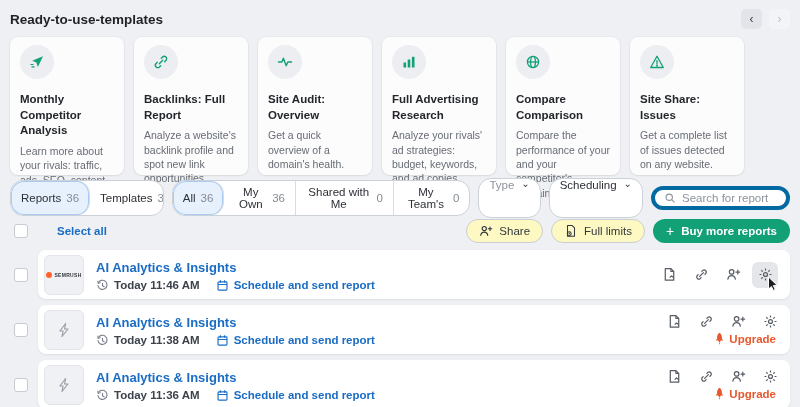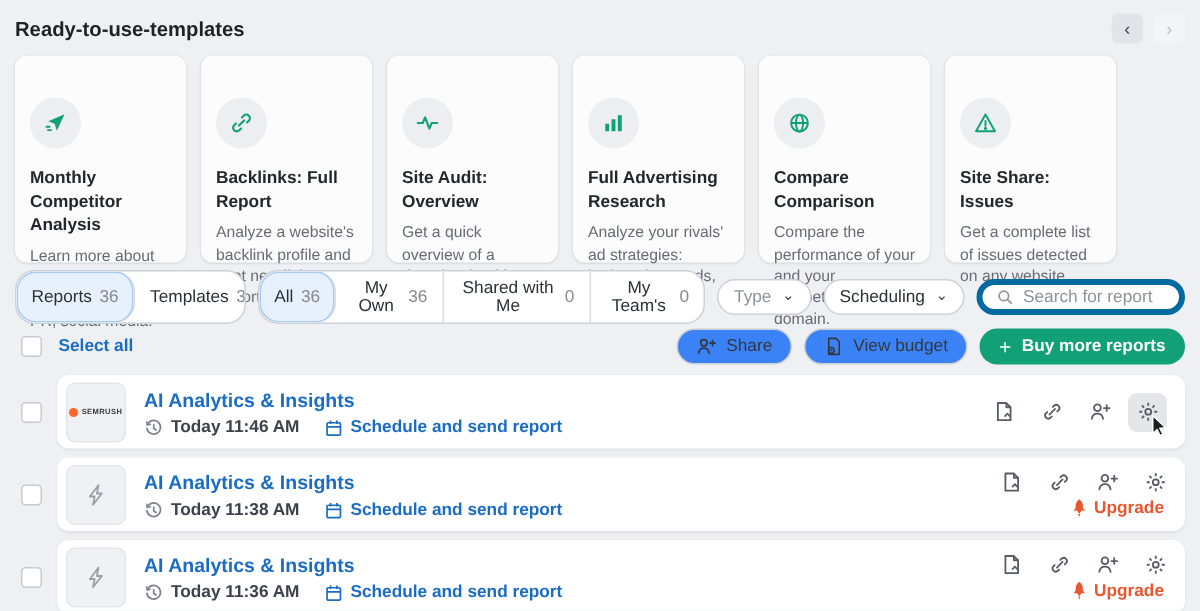--- a/index.html
+++ b/index.html
@@ -21,66 +21,66 @@
     width:21px; height:20px; border-radius:5px; border:none;
     background:#e2e4e9; color:#3c4046; font-size:12px; line-height:18px;
     cursor:pointer; font-family:inherit;
   }
   .nav-btn.disabled { background:#f3f4f7; color:#b9bec6; }
 
   
   .cards { display:flex; gap:10px; padding:8px 10px 0 10px; }
   .card {
     width:114px; height:138px; background:#fcfcfd; border-radius:8px;
-    padding:28px 10px; box-shadow:0 1px 2px rgba(30,34,40,.07), 0 0 0 1px rgba(30,34,40,.03);
+    padding:8px 10px; box-shadow:0 1px 2px rgba(30,34,40,.07), 0 0 0 1px rgba(30,34,40,.03);
   }
   .card-icon {
     width:34px; height:34px; border-radius:50%; background:#eceef1;
     display:flex; align-items:center; justify-content:center; color:#12a077;
   }
   .card-title { margin-top:13px; font-size:11.5px; font-weight:700; line-height:1.35; color:#23262b; }
   .card-desc { margin-top:5px; font-size:10.5px; line-height:1.38; color:#676c74; }
 
   
   .filter-row { display:flex; align-items:center; gap:8px; padding:0 10px; margin-top:11px; height:24px; }
   .btn-group { display:flex; background:#fff; border:1px solid #ccd1d8; border-radius:13px; overflow:hidden; height:36px; }
   .seg {
     border:none; background:transparent; font-family:inherit; font-size:11.5px; color:#2c3036;
     padding:0 10px; display:flex; align-items:center; gap:5px; cursor:pointer;
     border-right:1px solid #d9dce1;
   }
   .seg:last-child { border-right:none; }
   .seg .count { color:#858b93; }
   .seg.selected { background:#e7f1fd; box-shadow:inset 0 0 0 1px #a9cbf2; border-radius:13px; }
   .dropdown {
-    height:24px; background:#fff; border:1px solid #ccd1d8; border-radius:13px;
-    font-family:inherit; font-size:11.5px; padding:0 10px; display:flex; align-items:center; gap:7px;
+    height:40px; background:#fff; border:1px solid #ccd1d8; border-radius:13px;
+    font-family:inherit; font-size:11.5px; padding:0 10px; display:flex; gap:7px;
     cursor:pointer; color:#2c3036;
   }
   .dropdown.muted .dd-label { color:#8d939b; }
   .dd-caret { font-size:10px; color:#3c4046; line-height:1; }
   .search-box {
     height:24px; width:152px; background:#fff; border:4px solid #0369a1; border-radius:13px;
     display:flex; align-items:center; padding:0 9px; gap:6px; color:#8d939b;
   }
   .search-box input {
     border:none; outline:none; width:100%; font-family:inherit; font-size:11.5px; color:#2c3036; background:transparent;
   }
   .search-box input::placeholder { color:#8d939b; }
 
   
   .toolbar-row { display:flex; justify-content:space-between; align-items:center; padding:0 10px; margin-top:9px; height:24px; }
-  .select-all { display:flex; align-items:center; gap:11px; margin-left:4px; cursor:pointer; }
+  .select-all { display:flex; align-items:center; gap:29px; margin-left:4px; cursor:pointer; }
   .checkbox {
     width:14px; height:14px; background:#fff; border:1px solid #c6cbd2; border-radius:3px; display:inline-block;
   }
   .select-all-label { font-size:11.5px; font-weight:700; color:#1a6cc4; }
   .toolbar-right { display:flex; gap:8px; align-items:center; }
   .pill-btn {
-    height:24px; border-radius:13px; background:#3b82f6; border:1px solid #c9cdd4;
+    height:24px; border-radius:13px; background:#fef9c3; border:1px solid #c9cdd4;
     font-family:inherit; font-size:11.5px; color:#33373e; padding:0 12px;
     display:flex; align-items:center; gap:6px; cursor:pointer;
   }
   .buy-btn {
     height:24px; border-radius:13px; background:#12a077; border:none; color:#fff;
     font-family:inherit; font-size:11.5px; font-weight:600; padding:0 13px;
     display:flex; align-items:center; gap:7px; cursor:pointer;
   }
   .buy-plus { font-size:14px; font-weight:400; line-height:1; }
 
@@ -270,21 +270,21 @@
         <span>Share</span>
       </button>
       <button class="pill-btn">
         <span>
           <svg width="14" height="14" viewBox="0 0 16 16" fill="none" stroke="currentColor" stroke-width="1.2" stroke-linejoin="round">
               <path d="M4 1.8h5.4l2.6 2.6V14H4z"></path>
               <circle cx="6" cy="11" r="2.2"></circle>
               <path d="M6 9.9v1.1l.8.5"></path>
             </svg>
         </span>
-        <span>View budget</span>
+        <span>Full limits</span>
       </button>
       <button class="buy-btn">
         <span class="buy-plus">+</span>
         <span>Buy more reports</span>
       </button>
     </div>
   </div>
 
   <div class="rows">
 

